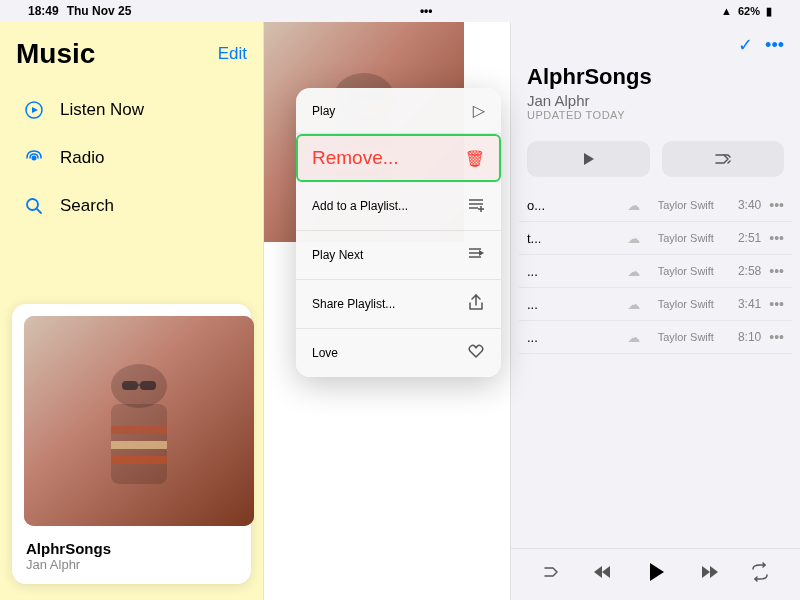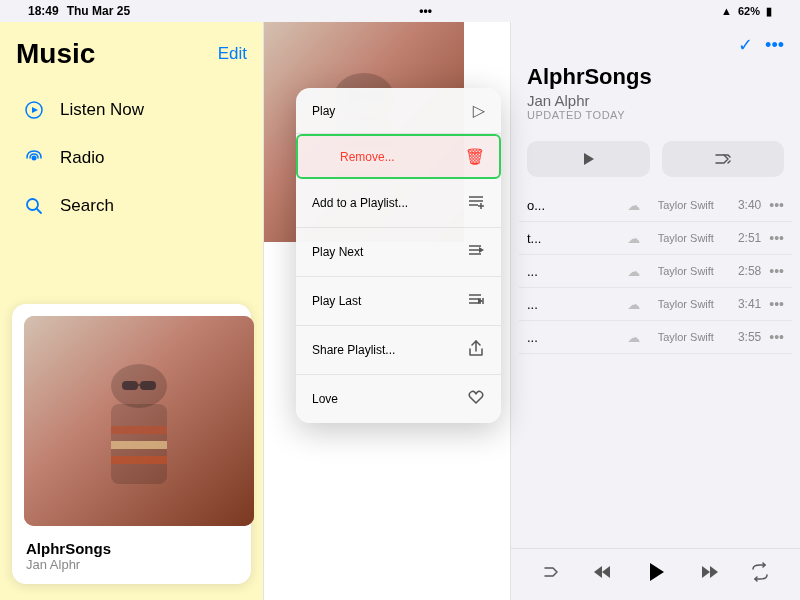--- a/index.html
+++ b/index.html
@@ -282,31 +282,31 @@
     .menu-item:last-child { border-bottom: none; }
     .menu-item-remove {
       color: #ff3b30;
       background: rgba(255,59,48,0.06);
       border: 2px solid #30d158;
       border-radius: 6px;
       margin: 0;
       padding: 11px 14px;
     }
     .menu-item-label { font-size: 12px; }
-    .menu-item-label-remove { font-size: 12px; color: #ff3b30; margin-left: 28px; }
+    .menu-item-label-remove { font-size: 19px; color: #ff3b30; }
     .menu-icon { font-size: 16px; color: #555; }
     .menu-icon-red { font-size: 16px; color: #ff3b30; }
   </style>
 </head>
 <body>
 
 <div class="status-bar">
   <div class="status-bar-left">
     <span>18:49</span>
-    <span>Thu Mar 25</span>
+    <span>Thu Nov 25</span>
   </div>
   <div style="display:flex;align-items:center;gap:4px;">
     <span>•••</span>
   </div>
   <div class="status-bar-right">
     <span>▲</span>
     <span>62%</span>
     <span>▮</span>
   </div>
 </div>
@@ -460,21 +460,21 @@
           <span class="track-title">...</span>
           <span class="track-cloud">☁</span>
           <span class="track-artist">Taylor Swift</span>
           <span class="track-duration">3:41</span>
           <span class="track-more">•••</span>
         </div>
         <div class="track-item">
           <span class="track-title">...</span>
           <span class="track-cloud">☁</span>
           <span class="track-artist">Taylor Swift</span>
-          <span class="track-duration">3:55</span>
+          <span class="track-duration">8:10</span>
           <span class="track-more">•••</span>
         </div>
       </div>
 
       <div class="transport-bar">
         <button class="transport-btn">
           <svg width="20" height="20" viewBox="0 0 20 20">
             <path d="M3 6 L11 6 L15 10 L11 14 L3 14" fill="none" stroke="#555" stroke-width="1.5" stroke-linecap="round" stroke-linejoin="round"></path>
           </svg>
         </button>
@@ -539,32 +539,20 @@
       <span class="menu-icon">
         <svg width="18" height="18" viewBox="0 0 18 18">
           <line x1="2" y1="5" x2="14" y2="5" stroke="#555" stroke-width="1.5"></line>
           <line x1="2" y1="9" x2="14" y2="9" stroke="#555" stroke-width="1.5"></line>
           <line x1="2" y1="13" x2="14" y2="13" stroke="#555" stroke-width="1.5"></line>
           <polygon points="12,6 17,9 12,12" fill="#555"></polygon>
         </svg>
       </span>
     </div>
 
-    <div class="menu-item">
-      <span class="menu-item-label">Play Last</span>
-      <span class="menu-icon">
-        <svg width="18" height="18" viewBox="0 0 18 18">
-          <line x1="2" y1="5" x2="14" y2="5" stroke="#555" stroke-width="1.5"></line>
-          <line x1="2" y1="9" x2="14" y2="9" stroke="#555" stroke-width="1.5"></line>
-          <line x1="2" y1="13" x2="14" y2="13" stroke="#555" stroke-width="1.5"></line>
-          <polygon points="11,8 16,11 11,14" fill="#555"></polygon>
-          <line x1="16" y1="8" x2="16" y2="14" stroke="#555" stroke-width="1.5"></line>
-        </svg>
-      </span>
-    </div>
 
     <div class="menu-item">
       <span class="menu-item-label">Share Playlist...</span>
       <span class="menu-icon">
         <svg width="18" height="18" viewBox="0 0 18 18">
           <path d="M9 2 L9 12" stroke="#555" stroke-width="1.5" stroke-linecap="round"></path>
           <path d="M5 6 L9 2 L13 6" fill="none" stroke="#555" stroke-width="1.5" stroke-linecap="round" stroke-linejoin="round"></path>
           <path d="M3 10 L3 16 L15 16 L15 10" fill="none" stroke="#555" stroke-width="1.5" stroke-linecap="round" stroke-linejoin="round"></path>
         </svg>
       </span>

